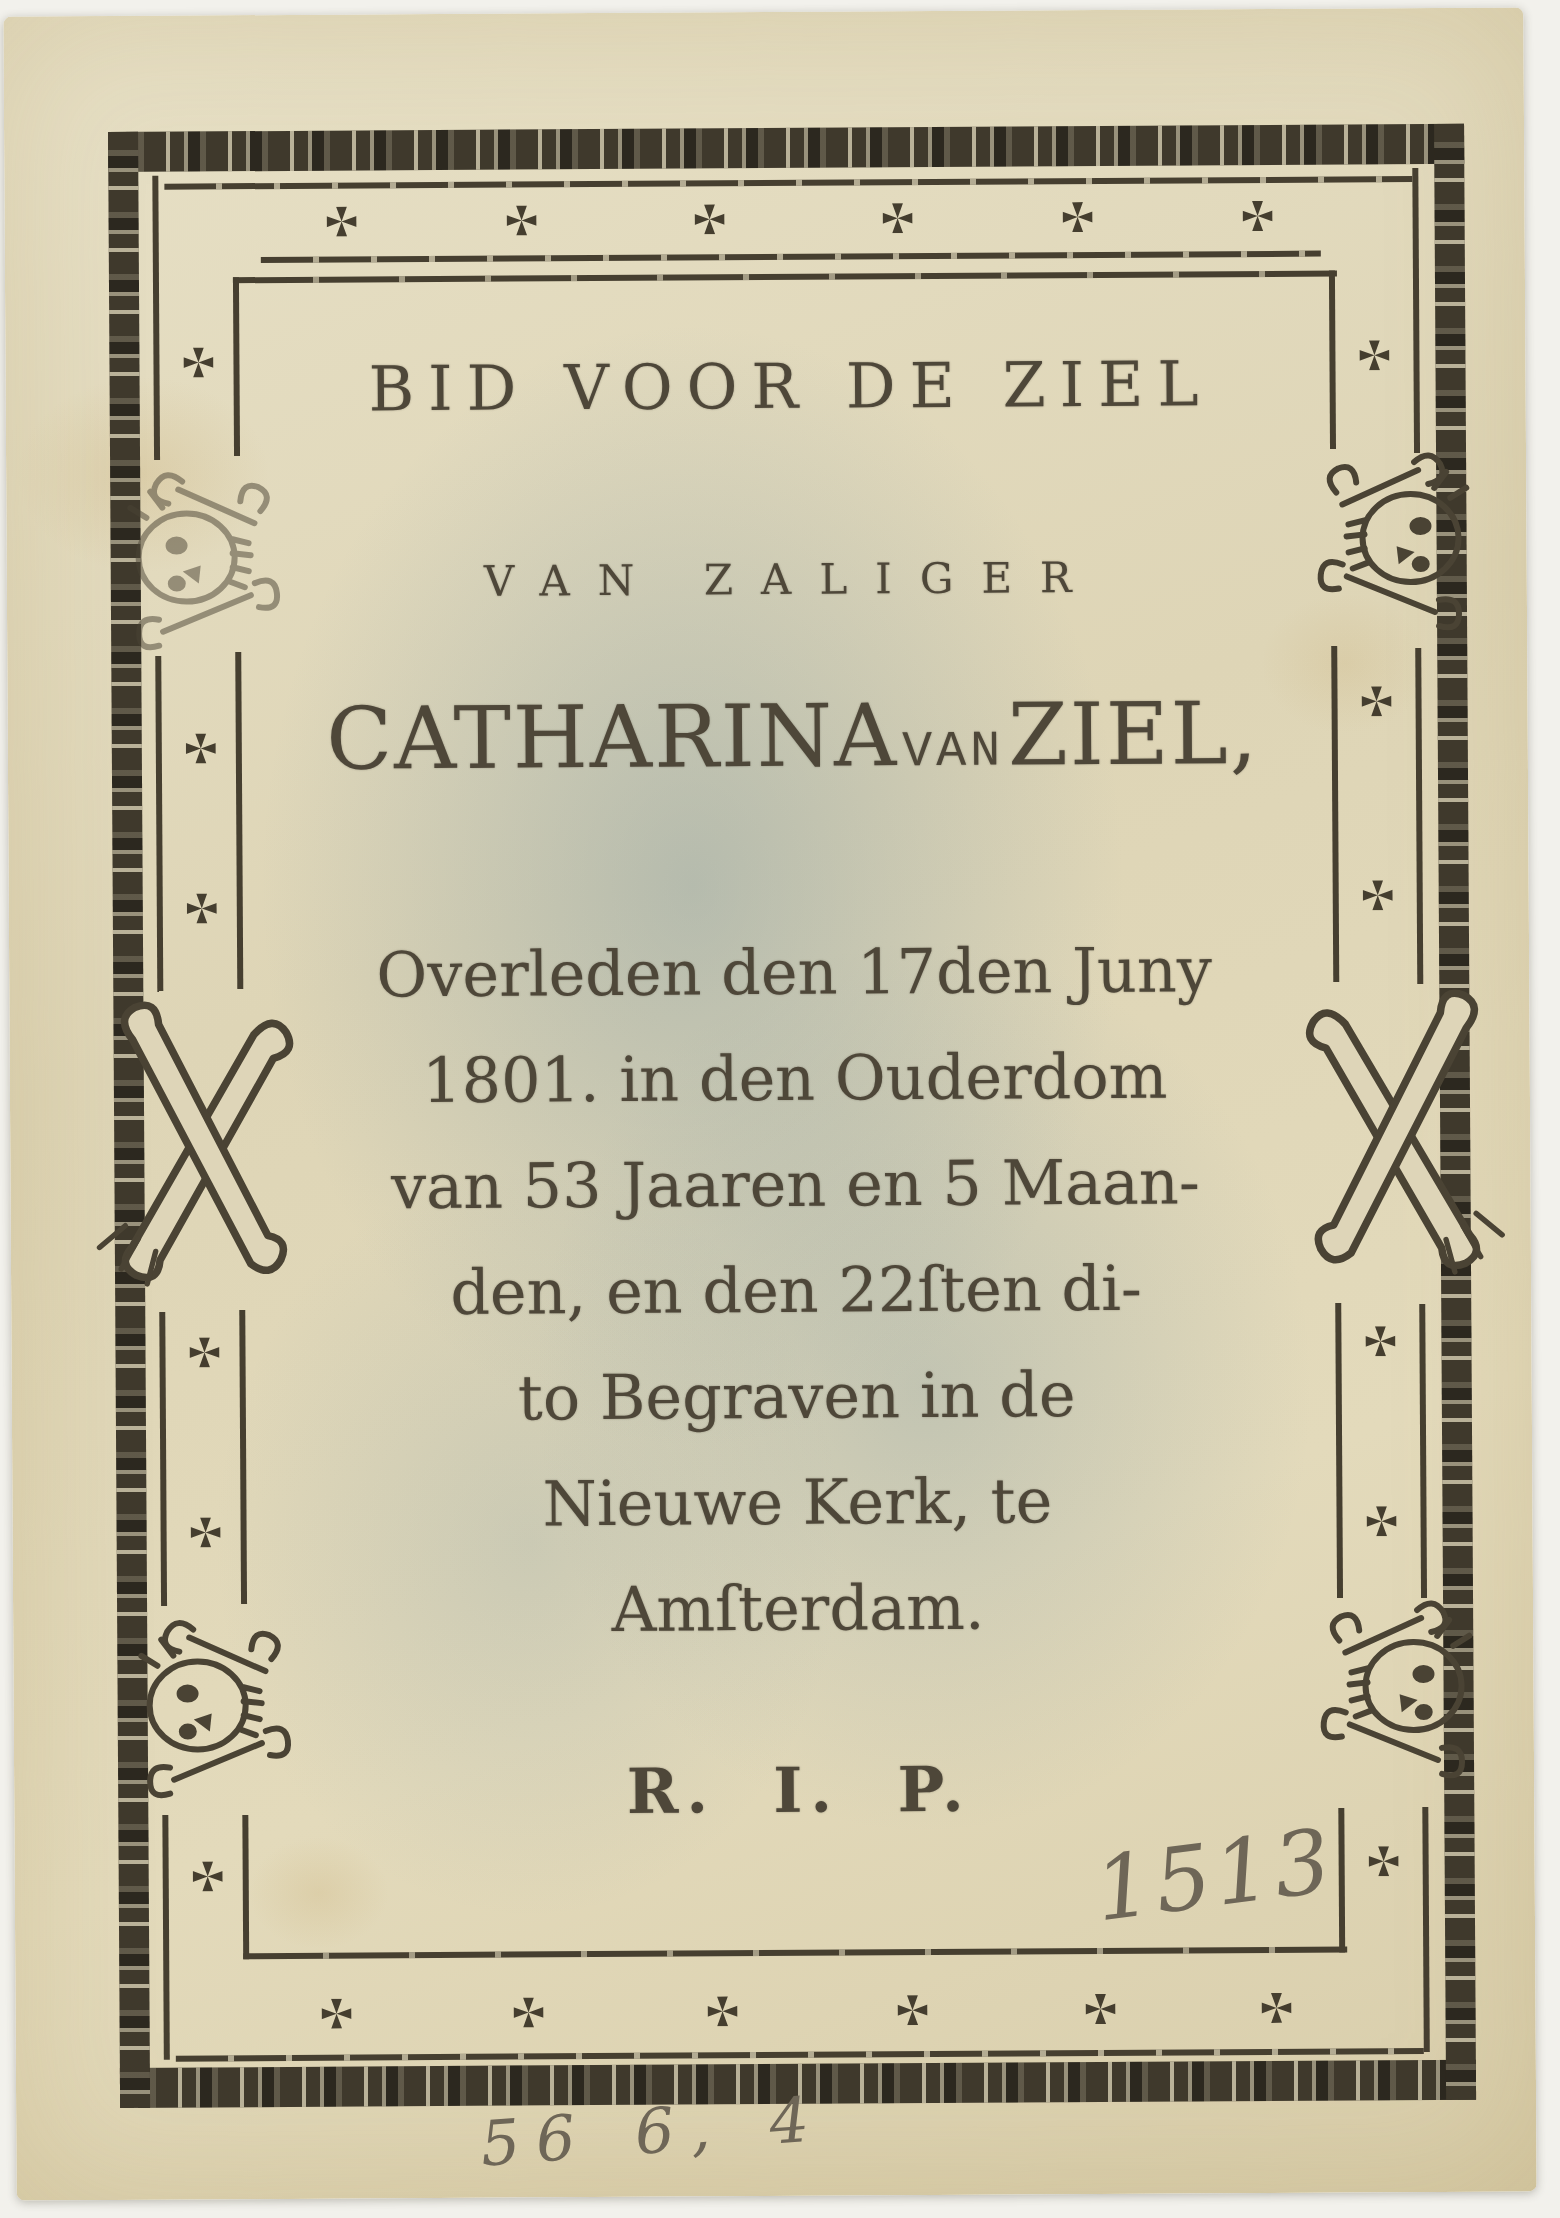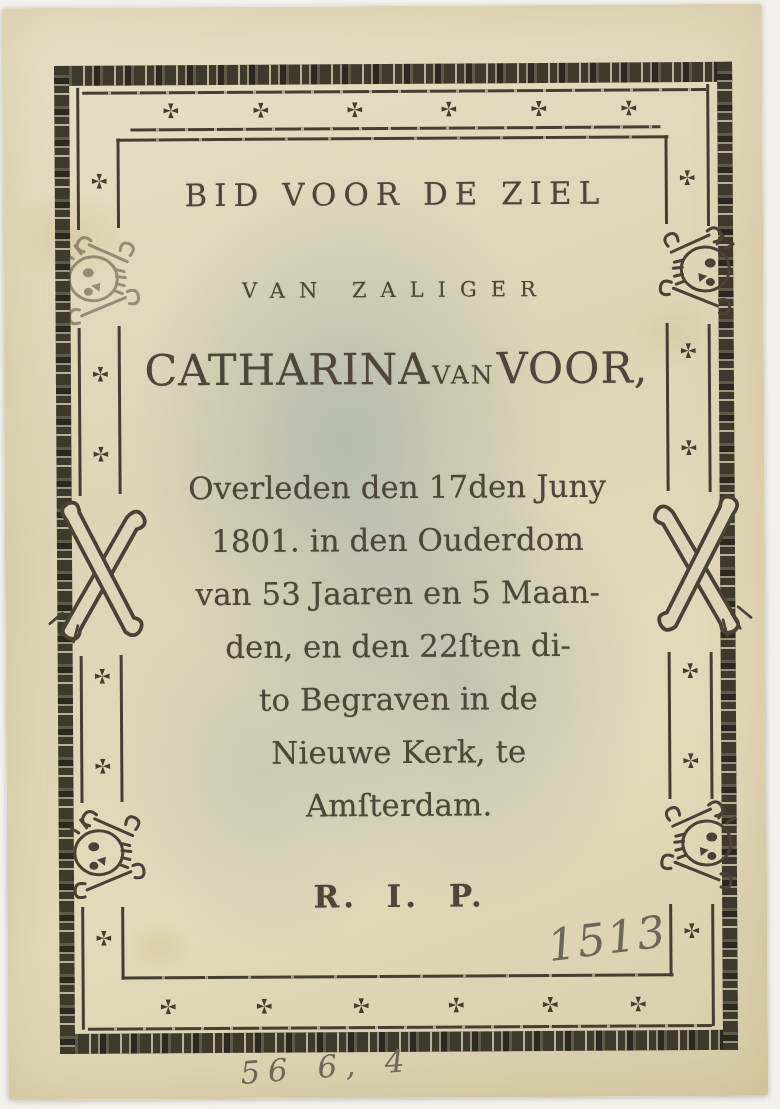--- a/index.html
+++ b/index.html
@@ -74,21 +74,21 @@
   .deco{position:absolute;}
   .flip{transform:scaleX(-1);}
   .faint{opacity:.5;}
 
   
   .ptext{position:absolute;left:125px;width:535px;text-align:center;color:#4e4739;
     text-shadow:0 0 1px rgba(78,71,57,.45);}
   .header{top:170px;font-size:31px;letter-spacing:7px;}
   .subheader{top:272px;font-size:21px;letter-spacing:14px;}
   .nameline{top:338px;font-size:43px;letter-spacing:1px;white-space:nowrap;}
-  .nameline .particle{font-size:25px;text-transform:uppercase;letter-spacing:2px;margin:14px 2px;}
+  .nameline .particle{font-size:25px;text-transform:uppercase;letter-spacing:2px;margin:14px 2px;font-family:Liberation Mono, monospace;}
   .bodytext{top:455px;font-size:31px;line-height:53px;}
   .rip{top:872px;font-size:31px;font-weight:bold;letter-spacing:4px;word-spacing:14px;}
 
   .handwriting{position:absolute;color:#6e6657;font-style:italic;
     font-family:"DejaVu Serif", serif;}
   .hw-number{left:540px;top:908px;font-size:44px;transform:rotate(-7deg);letter-spacing:2px;}
   .hw-bottom{left:232px;top:1042px;font-size:31px;transform:rotate(-4deg);letter-spacing:8px;word-spacing:4px;}
 </style>
 </head>
 <body>
@@ -229,21 +229,21 @@
         <path d="M76 18 q9 -10 15 -1 q5 9 -6 12 L32 122 q-1 11 -11 7 q-9 -5 -2 -13 z"></path>
         <path d="M20 20 q-8 -10 1 -15 q10 -4 11 8 l50 98 q10 2 6 11 q-5 9 -14 2 z"></path>
         <path d="M22 112 l-8 14 M30 118 l-4 15 M16 106 l-12 10" fill="none" stroke-width="2.5"></path>
       </g>
     </svg>
 
     <div class="ptext header">BID VOOR DE ZIEL</div>
     <div class="ptext subheader">VAN ZALIGER</div>
 
     <div class="ptext nameline">
-      <span>CATHARINA</span><span class="particle">van</span><span>VOOR,</span>
+      <span>CATHARINA</span><span class="particle">van</span><span>ZIEL,</span>
     </div>
 
     <div class="ptext bodytext">
       <div>Overleden den 17den Juny</div>
       <div>1801. in den Ouderdom</div>
       <div>van 53 Jaaren en 5 Maan-</div>
       <div>den, en den 22ſten di-</div>
       <div>to Begraven in de</div>
       <div>Nieuwe Kerk, te</div>
       <div>Amſterdam.</div>

